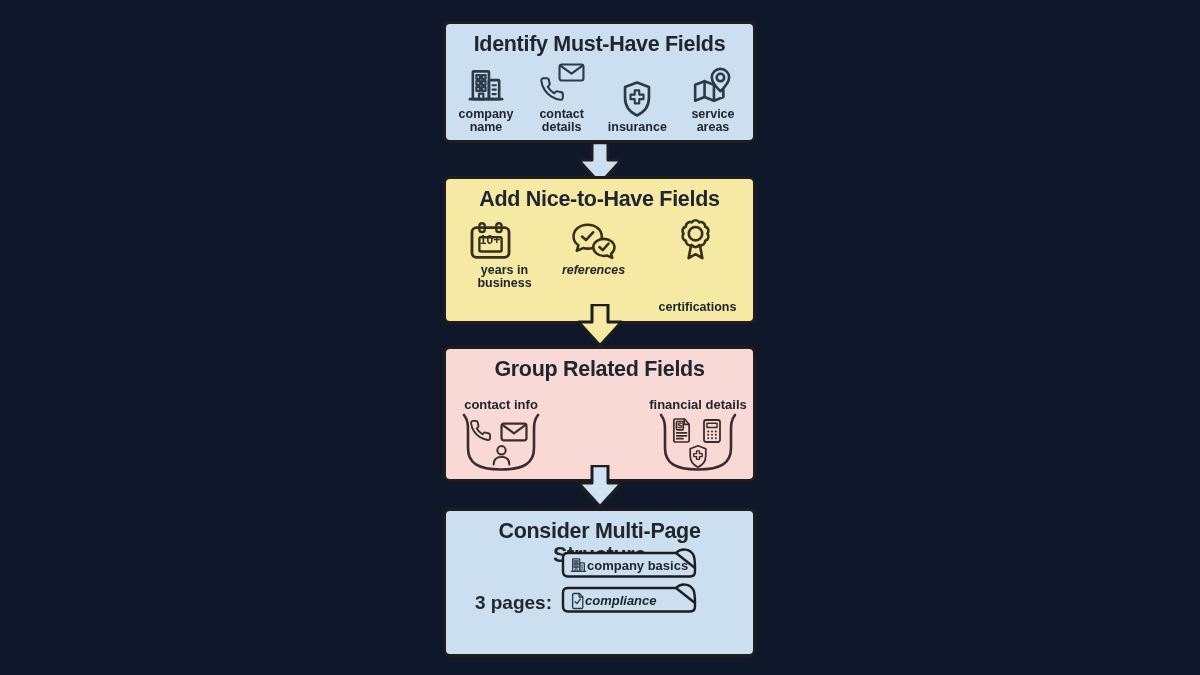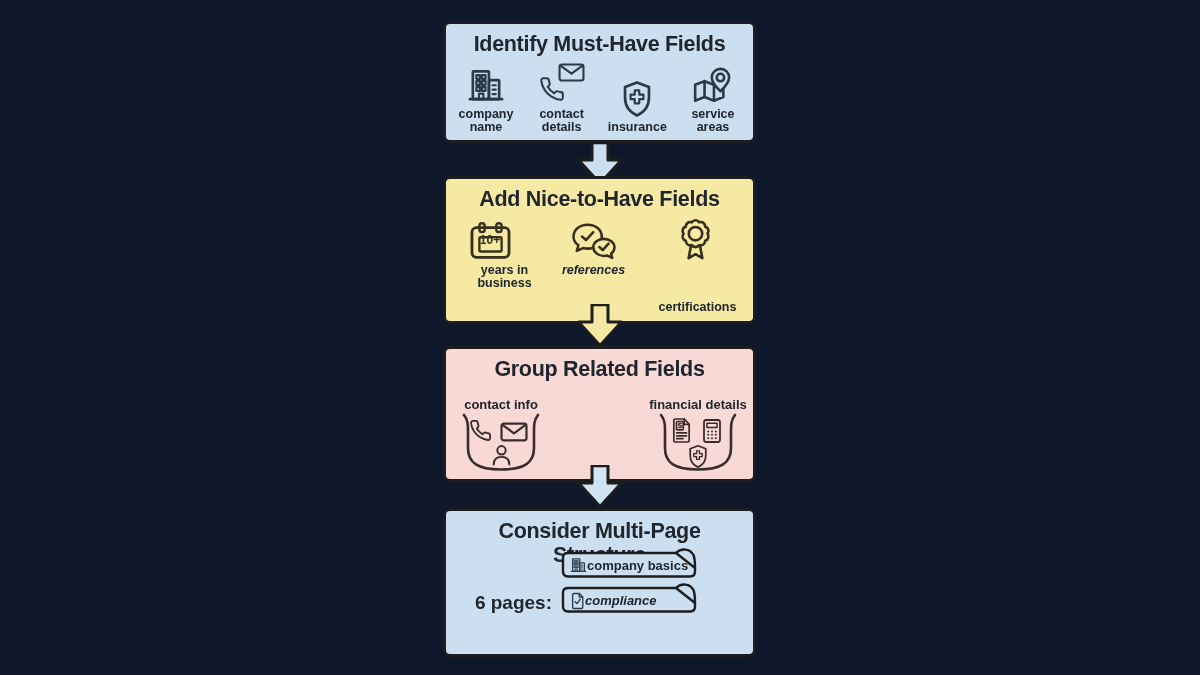--- a/index.html
+++ b/index.html
@@ -304,21 +304,21 @@
       </div>
     </div>
   </section>
 
   <svg class="arrow" viewBox="0 0 48 43" style="top:465px;">
     <use href="#sym-arrow" fill="#cfe3f3"></use>
   </svg>
 
   <section class="box" id="box4" style="background-color: rgb(203, 223, 240); --bg: #cbdff0;">
     <h2 class="box-title">Consider Multi-Page Structure</h2>
-    <span class="pages-label">6 pages:</span>
+    <span class="pages-label">3 pages:</span>
     <div class="page" style="top:36px;">
       <svg class="page-bg" width="140" height="34">
           <use href="#sym-page"></use>
         </svg>
       <span class="page-inner">
         <svg class="icon" width="17" height="17">
             <use href="#sym-building"></use>
           </svg>
         <span class="page-label">company basics</span>
       </span>

